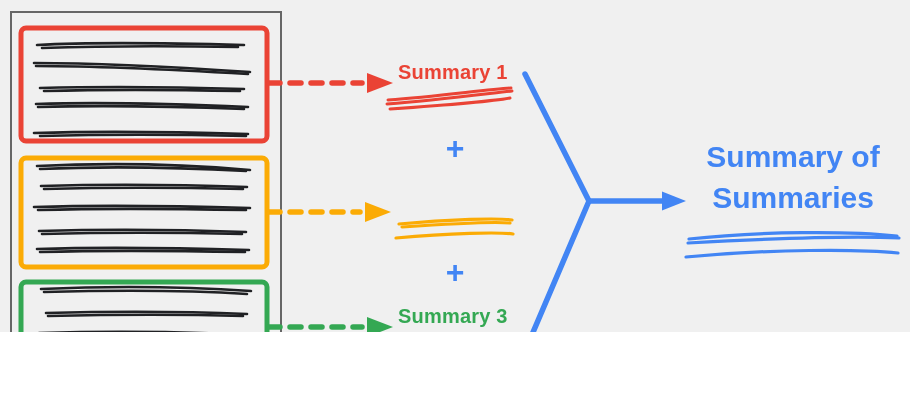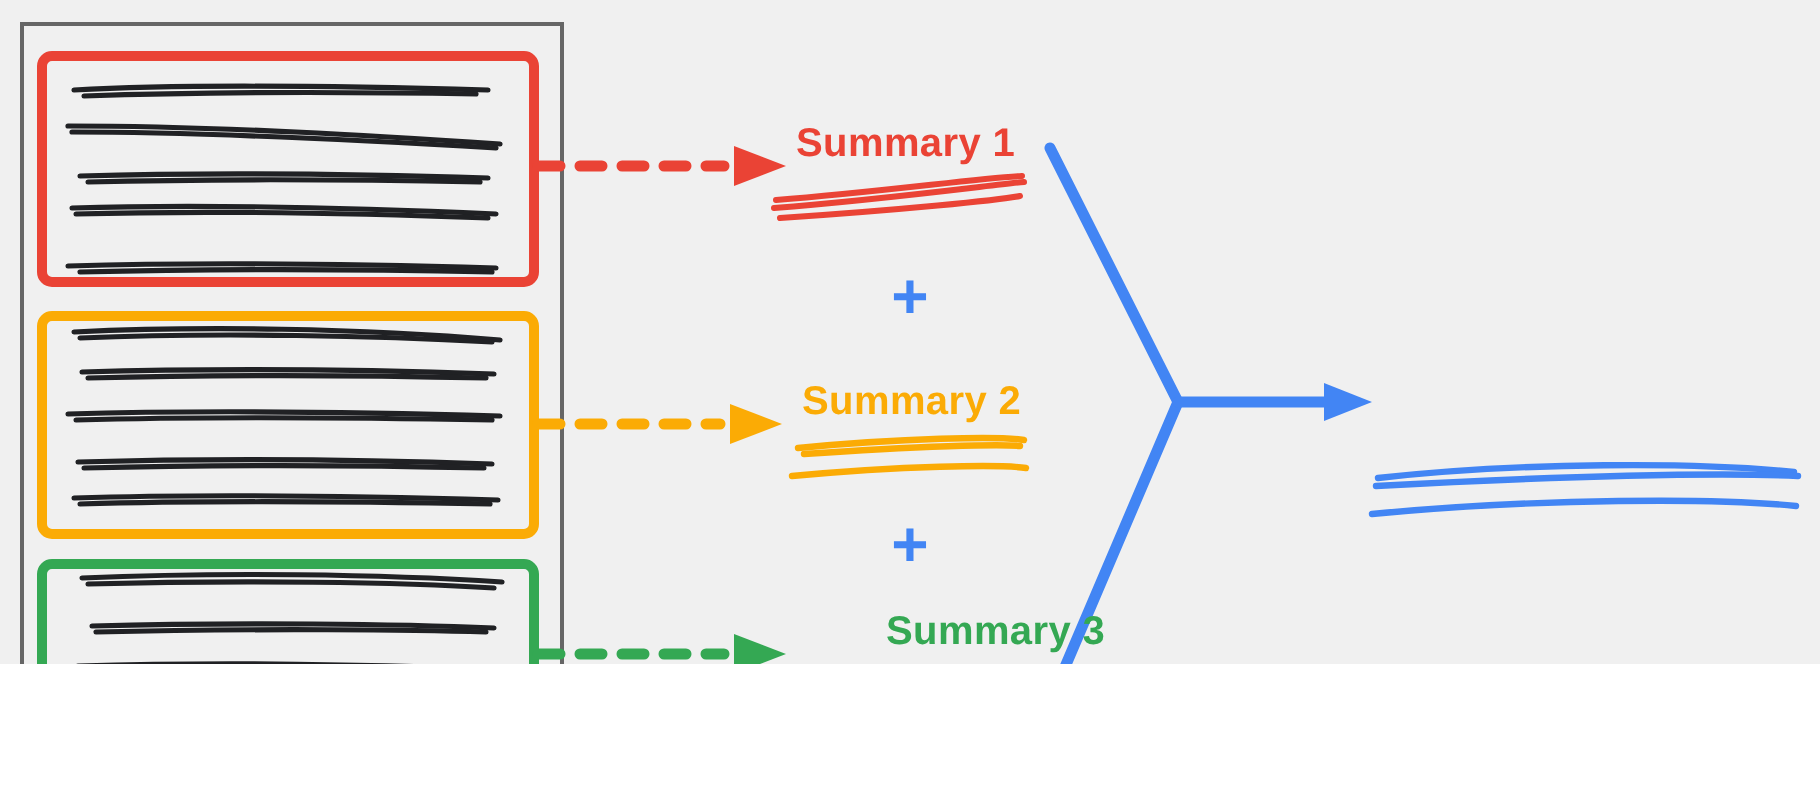--- a/index.html
+++ b/index.html
@@ -133,20 +133,23 @@
       <path d="M689,239 C760,231 850,231 897,236"></path>
       <path d="M688,243 C780,238 860,236 899,238"></path>
       <path d="M686,257 C770,249 860,249 898,253"></path>
     </g>
   </svg>
 
   <div class="label red" style="left:398px;top:61px;">Summary 1</div>
 
   <div class="plus" style="left:441px;top:132px;">+</div>
 
-  <div class="label orange" style="left:401px;top:190px;">Summary 2</div>
 
   <div class="plus" style="left:441px;top:256px;">+</div>
 
-  <div class="label green" style="left:398px;top:305px;margin-left:45px;">Summary 3</div>
+  <div class="label green" style="left:398px;top:305px;">Summary 3</div>
 
+  <div class="final-title">
+    <div>Summary of</div>
+    <div>Summaries</div>
+  </div>
 
 </div>
 
 </body></html>

